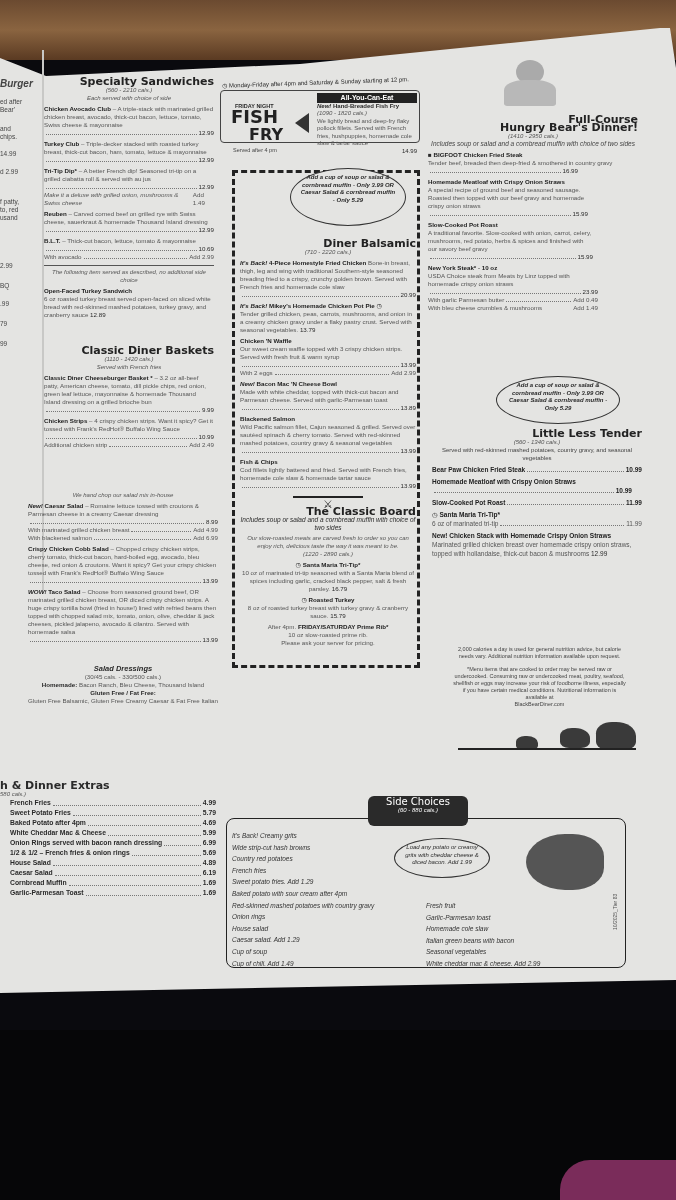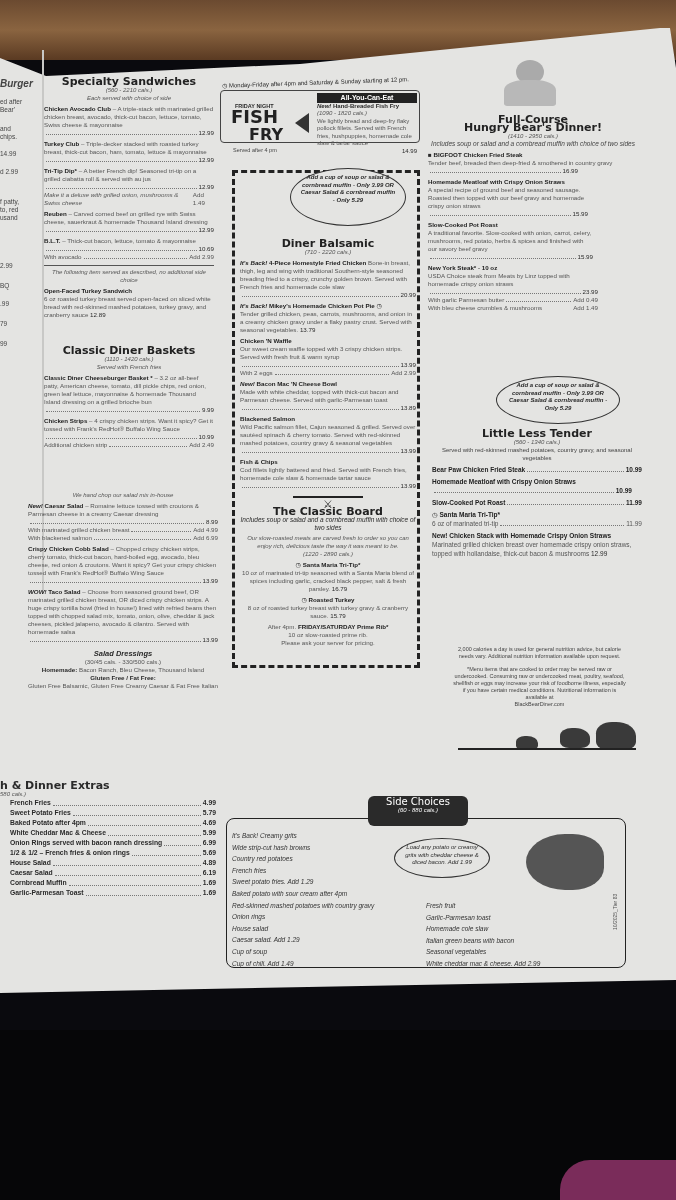--- a/index.html
+++ b/index.html
@@ -4,21 +4,21 @@
 <style>
 *{box-sizing:border-box;margin:0;padding:0}
 html,body{width:676px;height:1200px;overflow:hidden}
 body{background:#0a0a0e;position:relative;font-family:"Liberation Sans",sans-serif;color:#2a2a2a}
 .table-top{position:absolute;left:0;top:0;width:676px;height:60px;background:linear-gradient(180deg,#6b4a30,#8a6440 50%,#5a3a22);}
 .paper{position:absolute;left:0;top:28px;width:676px;height:1000px;background:#e4e4e2;clip-path:polygon(0 30px,46px 48px,300px 36px,660px 0,670px 0,676px 40px,676px 952px,0 965px);}
 .fold{position:absolute;left:42px;top:50px;width:2px;height:540px;background:#c8c8c6}
 .floor{position:absolute;left:0;top:1030px;width:676px;height:170px;background:#060608}
 .cloth{position:absolute;left:560px;top:1160px;width:130px;height:60px;background:#7a2c5a;border-radius:30px 0 0 0}
 .col{position:absolute;font-size:6.2px;line-height:8px}
-.sec-title{font-family:"DejaVu Sans",sans-serif;font-weight:bold;font-size:11px;text-align:center;color:#222}
+.sec-title{font-family:"DejaVu Sans",sans-serif;font-weight:bold;font-size:11px;text-align:right;color:#222}
 .cals{font-style:italic;text-align:center;font-size:6px;color:#555}
 .note{font-style:italic;text-align:center;font-size:6px;color:#555}
 .item{margin-top:3px}
 .iname{font-weight:bold;color:#222}
 .iname .tag{font-style:italic}
 .idesc{color:#555}
 .row{display:flex;justify-content:space-between}
 .row .dots{flex:1;border-bottom:1px dotted #777;margin:0 2px 2px}
 .clip{position:absolute;left:0;font-size:6.5px;color:#444}
 .frame{position:absolute;left:232px;top:170px;width:188px;height:498px;border:3px dashed #222}
@@ -131,21 +131,21 @@
   <div class="item"><span class="iname">Crispy Chicken Cobb Salad</span> <span class="idesc">– Chopped crispy chicken strips, cherry tomato, thick-cut bacon, hard-boiled egg, avocado, bleu cheese, red onion &amp; croutons. Want it spicy? Get your crispy chicken tossed with Frank's RedHot® Buffalo Wing Sauce</span><div class="row">
         <span></span>
         <span class="dots"></span>
         <span>13.99</span>
       </div></div>
   <div class="item"><span class="iname"><span class="tag">WOW!</span> <span>Taco Salad</span></span> <span class="idesc">– Choose from seasoned ground beef, OR marinated grilled chicken breast, OR diced crispy chicken strips. A huge crispy tortilla bowl (fried in house!) lined with refried beans then topped with chopped salad mix, tomato, onion, olive, cheddar &amp; jack cheeses, pickled jalapeno, avocado &amp; cilantro. Served with homemade salsa</span><div class="row">
         <span></span>
         <span class="dots"></span>
         <span>13.99</span>
       </div></div>
-  <div style="text-align:center;margin-top:6px">
+  <div style="text-align:center;margin-top:21px">
     <div style="font-weight:bold;font-style:italic;font-size:7.5px">Salad Dressings</div>
     <div class="idesc">(30/45 cals. - 330/500 cals.)</div>
     <div><b>Homemade:</b> <span class="idesc">Bacon Ranch, Bleu Cheese, Thousand Island</span></div>
     <div><b>Gluten Free / Fat Free:</b></div>
     <div class="idesc">Gluten Free Balsamic, Gluten Free Creamy Caesar &amp; Fat Free Italian</div>
   </div>
 </div>
 
 <div class="col" style="left:0;top:782px;width:220px">
   <div style="font-family:'DejaVu Sans',sans-serif;font-weight:bold;font-size:11px">h &amp; Dinner Extras</div>

